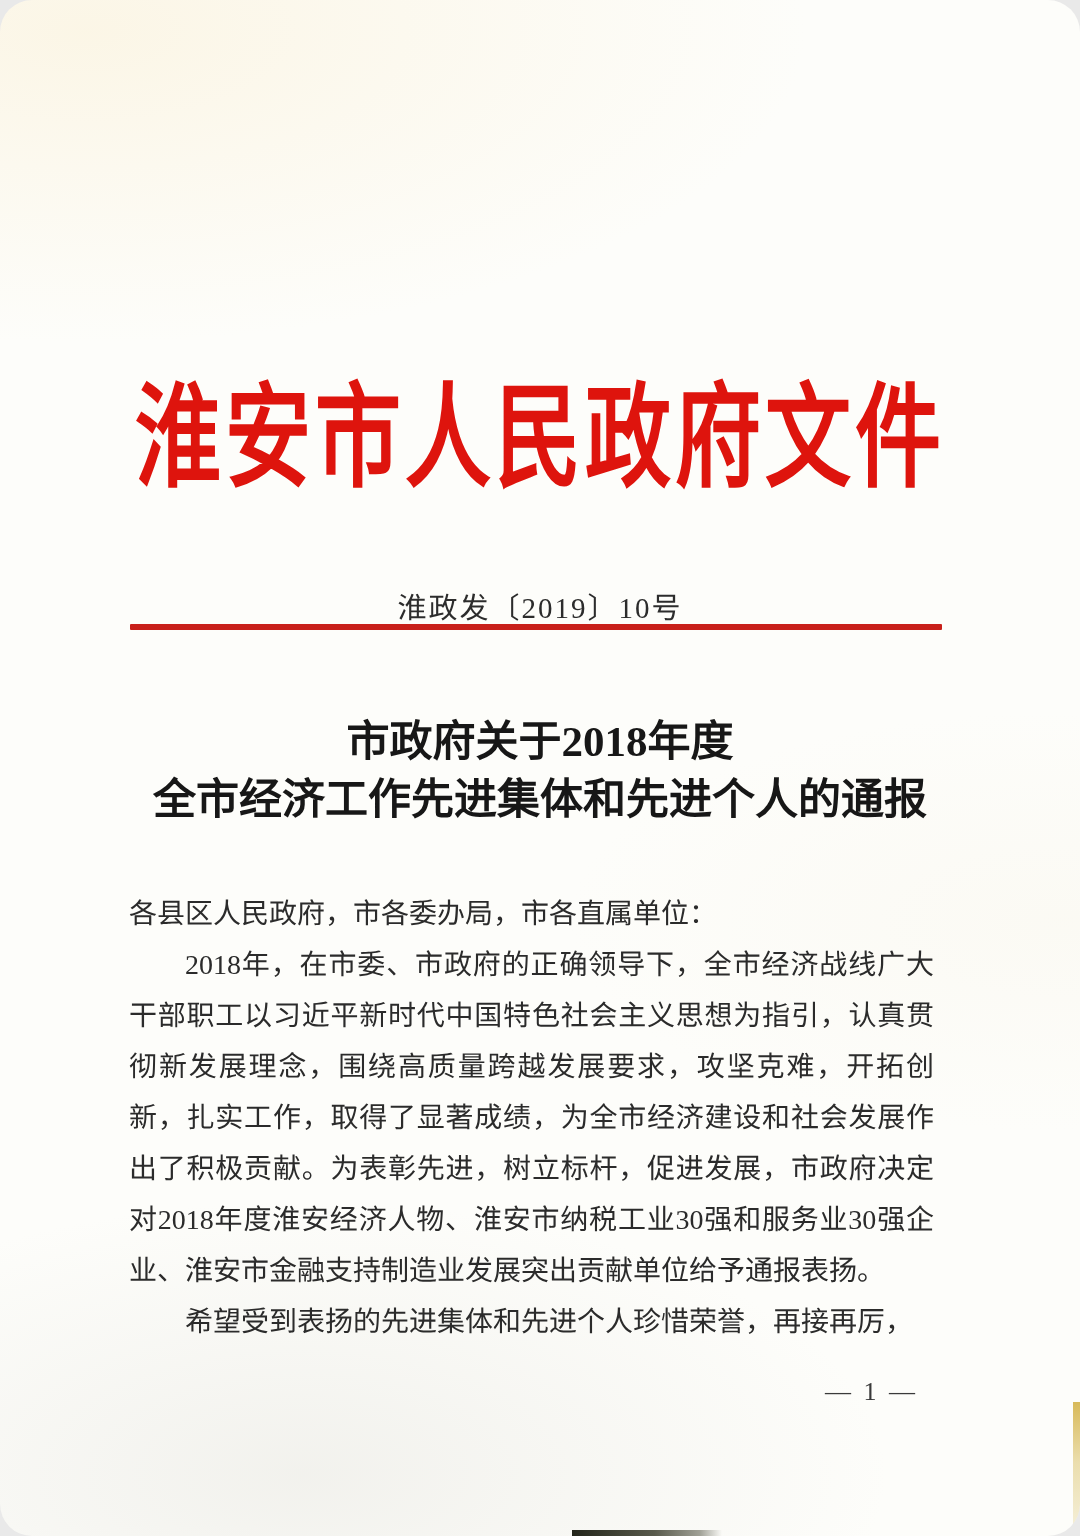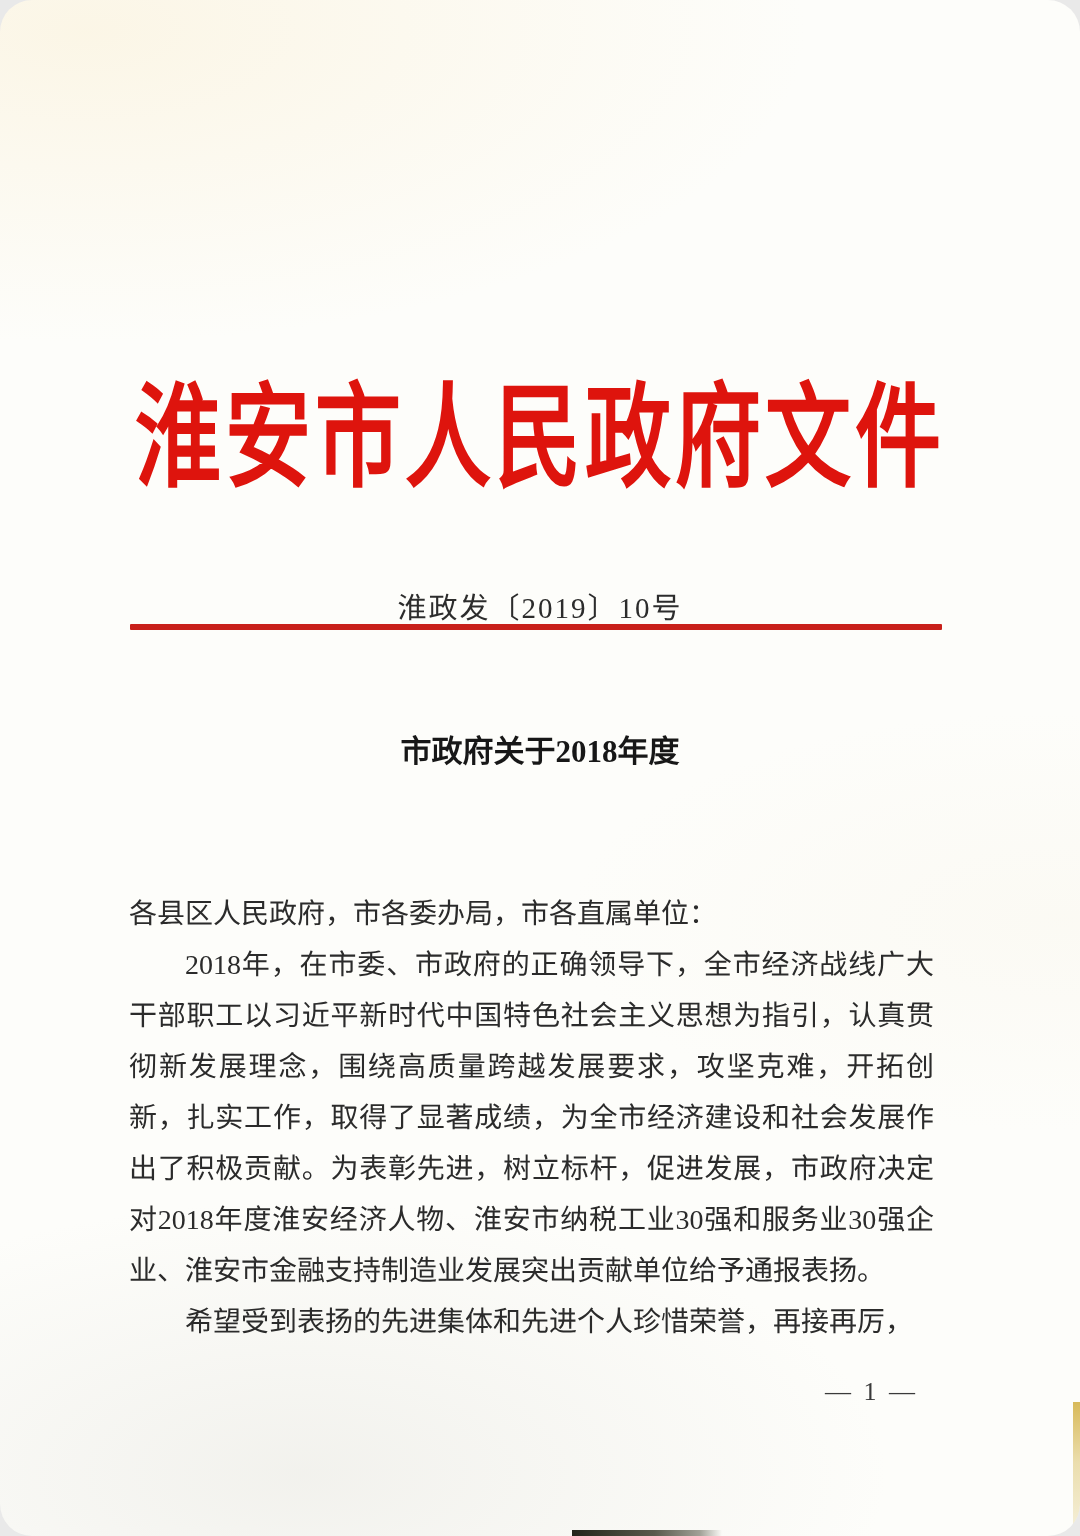--- a/index.html
+++ b/index.html
@@ -59,23 +59,23 @@
     height: 6px;
     background: var(--rule-red, #c8201a);
     border-radius: 1px;
   }
 
   .doc-title {
     position: absolute;
     top: 706px;
     left: 0;
     right: 0;
-    margin: 17px;
+    margin: 7px;
     text-align: center;
-    font-size: 31px;
+    font-size: 43px;
     line-height: 58px;
     font-weight: 700;
     color: var(--title-black, #171717);
     letter-spacing: 0px;
   }
   .doc-title span { display: block; }
 
   .body-text {
     position: absolute;
     top: 888px;
@@ -123,20 +123,21 @@
 <div class="page">
 
   <div class="masthead">淮安市人民政府文件</div>
 
   <div class="doc-number">淮政发〔2019〕10号</div>
 
   <div class="red-rule"></div>
 
   <h1 class="doc-title">
     <span>市政府关于2018年度</span>
+    <span>全市经济工作先进集体和先进个人的通报</span>
   </h1>
 
   <div class="body-text">
     <p class="salutation">各县区人民政府，市各委办局，市各直属单位：</p>
     <p class="para">2018年，在市委、市政府的正确领导下，全市经济战线广大干部职工以习近平新时代中国特色社会主义思想为指引，认真贯彻新发展理念，围绕高质量跨越发展要求，攻坚克难，开拓创新，扎实工作，取得了显著成绩，为全市经济建设和社会发展作出了积极贡献。为表彰先进，树立标杆，促进发展，市政府决定对2018年度淮安经济人物、淮安市纳税工业30强和服务业30强企业、淮安市金融支持制造业发展突出贡献单位给予通报表扬。</p>
     <p class="para">希望受到表扬的先进集体和先进个人珍惜荣誉，再接再厉，</p>
   </div>
 
   <div class="page-number">— 1 —</div>
 

